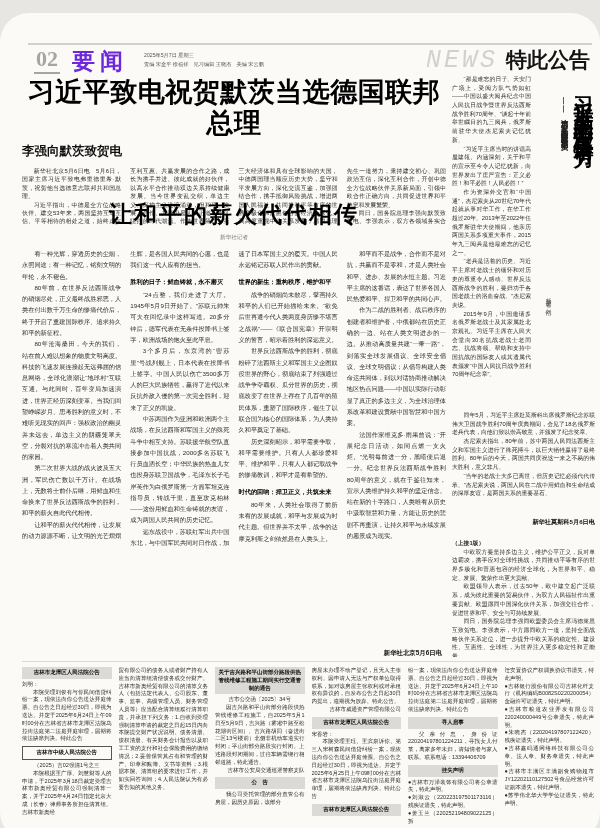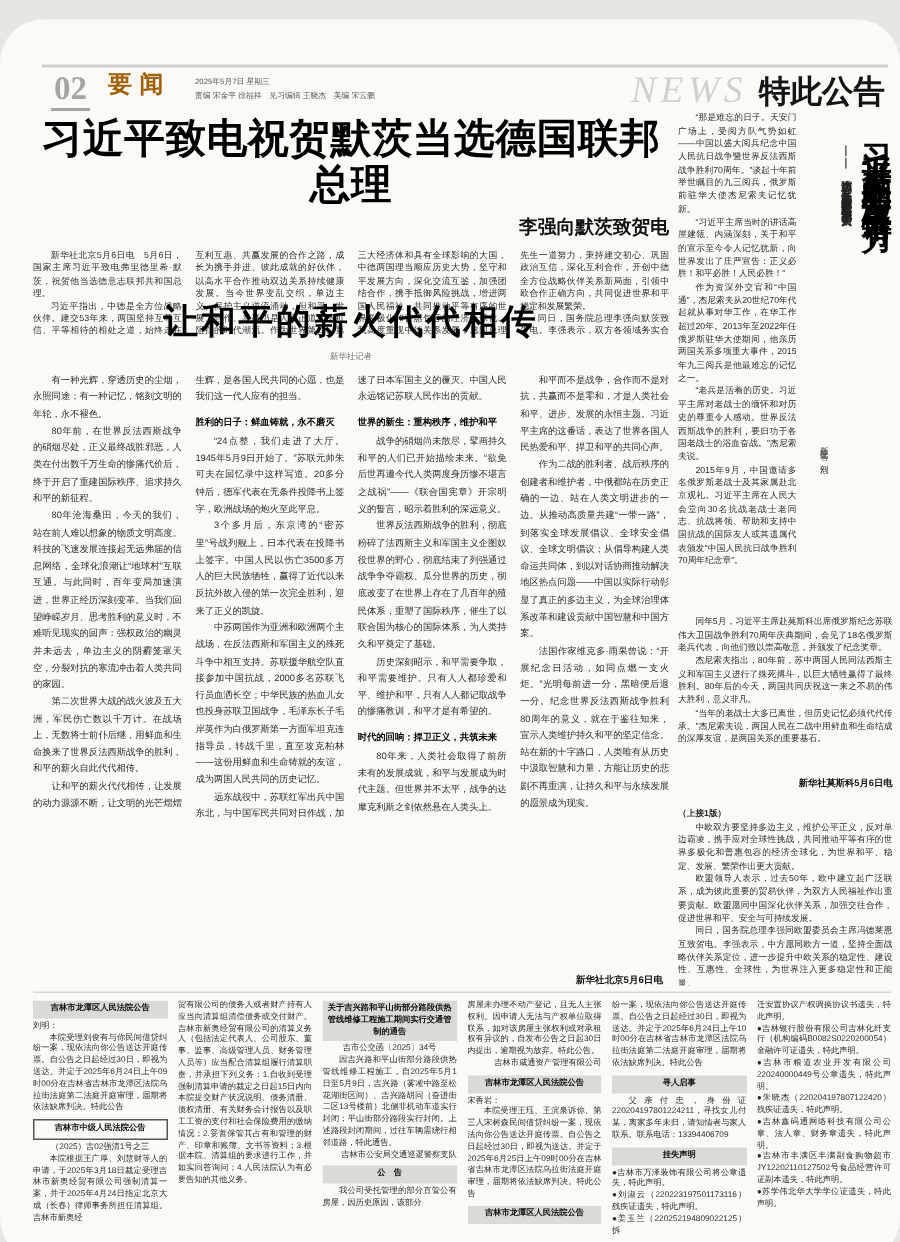--- a/index.html
+++ b/index.html
@@ -6,31 +6,31 @@
   .page {
     position:relative; width:600px; height:828px; margin:13px auto;
     background:#fbfaf7; overflow:hidden;
     font-family:"Liberation Sans","DejaVu Sans",sans-serif; color:#2b2b2b;border-radius:29px;
   }
   
   .top-rule { position:absolute; top:30px; left:28px; right:8px; border-top:2px solid #d2d0cc; }
   .header { position:absolute; top:35px; left:34px; right:10px; display:flex; align-items:flex-start; }
   .page-num { font-family:"Liberation Serif",serif; font-size:22px; font-weight:bold; color:#a7a5a1;
     border-bottom:2px solid #a7a5a1; line-height:1; padding:0 2px 2px; }
-  .section-name { font-size:16px; color:#a16207; letter-spacing:5px; margin-left:12px; font-weight:600; line-height:1.15; }
+  .section-name { font-size:23px; color:#6d28d9; letter-spacing:5px; margin-left:12px; font-weight:600; line-height:1.15; }
   .header-meta { margin-left:16px; margin-top:3px; font-size:5.2px; color:#555; line-height:1.8; }
   .header-right { margin-left:auto; display:flex; align-items:baseline; }
-  .news-logo { font-family:Liberation Serif, serif; font-style:italic; font-size:25px; color:#d3d1cd; letter-spacing:3px; line-height:1; }
+  .news-logo { font-family:Liberation Mono, monospace; font-style:italic; font-size:25px; color:#d3d1cd; letter-spacing:3px; line-height:1; }
   .masthead { font-family:"DejaVu Serif",serif; font-weight:bold; font-size:21px; color:#141414; margin-left:8px; line-height:1; }
   
   p { margin:0; text-indent:2em; text-align:justify; }
   
   .top-article { position:absolute; left:22px; top:64px; width:424px; }
   .headline { margin:0; font-size:27px; font-weight:700; text-align:center; color:#000; letter-spacing:.5px; line-height:1.15; }
-  .subhead { margin:4px 0 0; font-size:12.5px; font-weight:bold; text-align:right; color:#111; font-family:"DejaVu Serif",serif; }
+  .subhead { margin:4px 0 0; font-size:12.5px; font-weight:bold; text-align:left; color:#111; font-family:"DejaVu Serif",serif; }
   .cols-top { margin-top:7px; height:64px; column-count:4; column-gap:9px; overflow:hidden; }
   .cols-top p { font-size:5.9px; line-height:1.42; }
   
   .mid-article { position:absolute; left:22px; top:186px; width:424px; }
   .mid-title { margin:0; text-align:center; font-size:23px; font-weight:900; color:#000; letter-spacing:2px; }
   .mid-byline { text-align:center; font-size:5.6px; color:#777; margin-top:4px; }
   .mid-cols-wrap { position:relative; margin-top:6px; }
   .cols-mid { height:418px; column-count:4; column-gap:9px; overflow:hidden; }
   .cols-mid p { font-size:6.2px; line-height:1.82; }
   .crosshead { font-weight:bold; font-size:7.4px; text-indent:0; margin:5px 0 2px; line-height:1.4; color:#000; }

